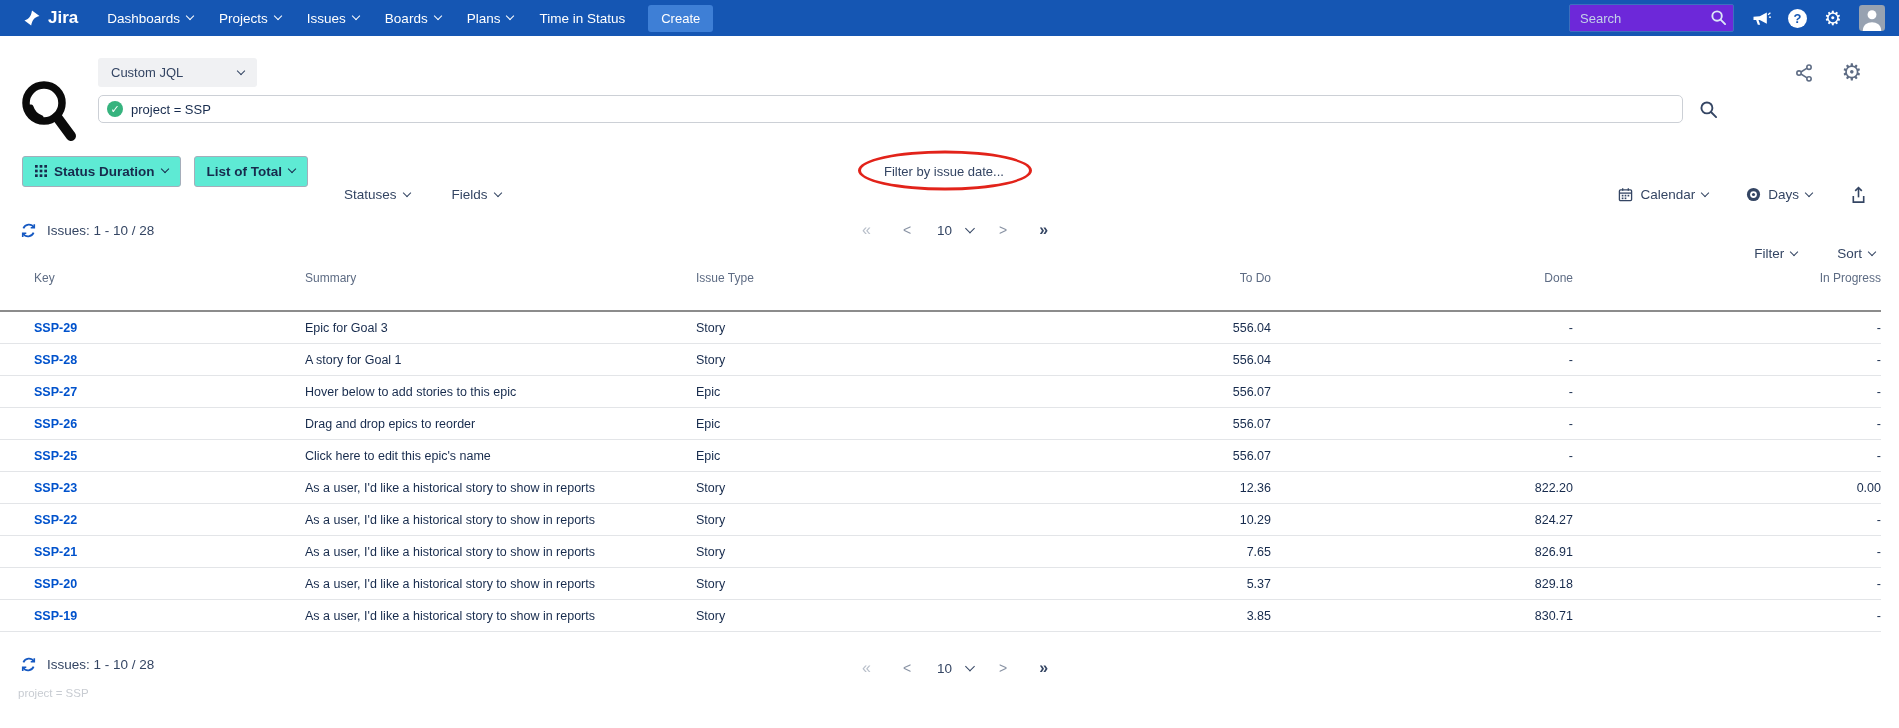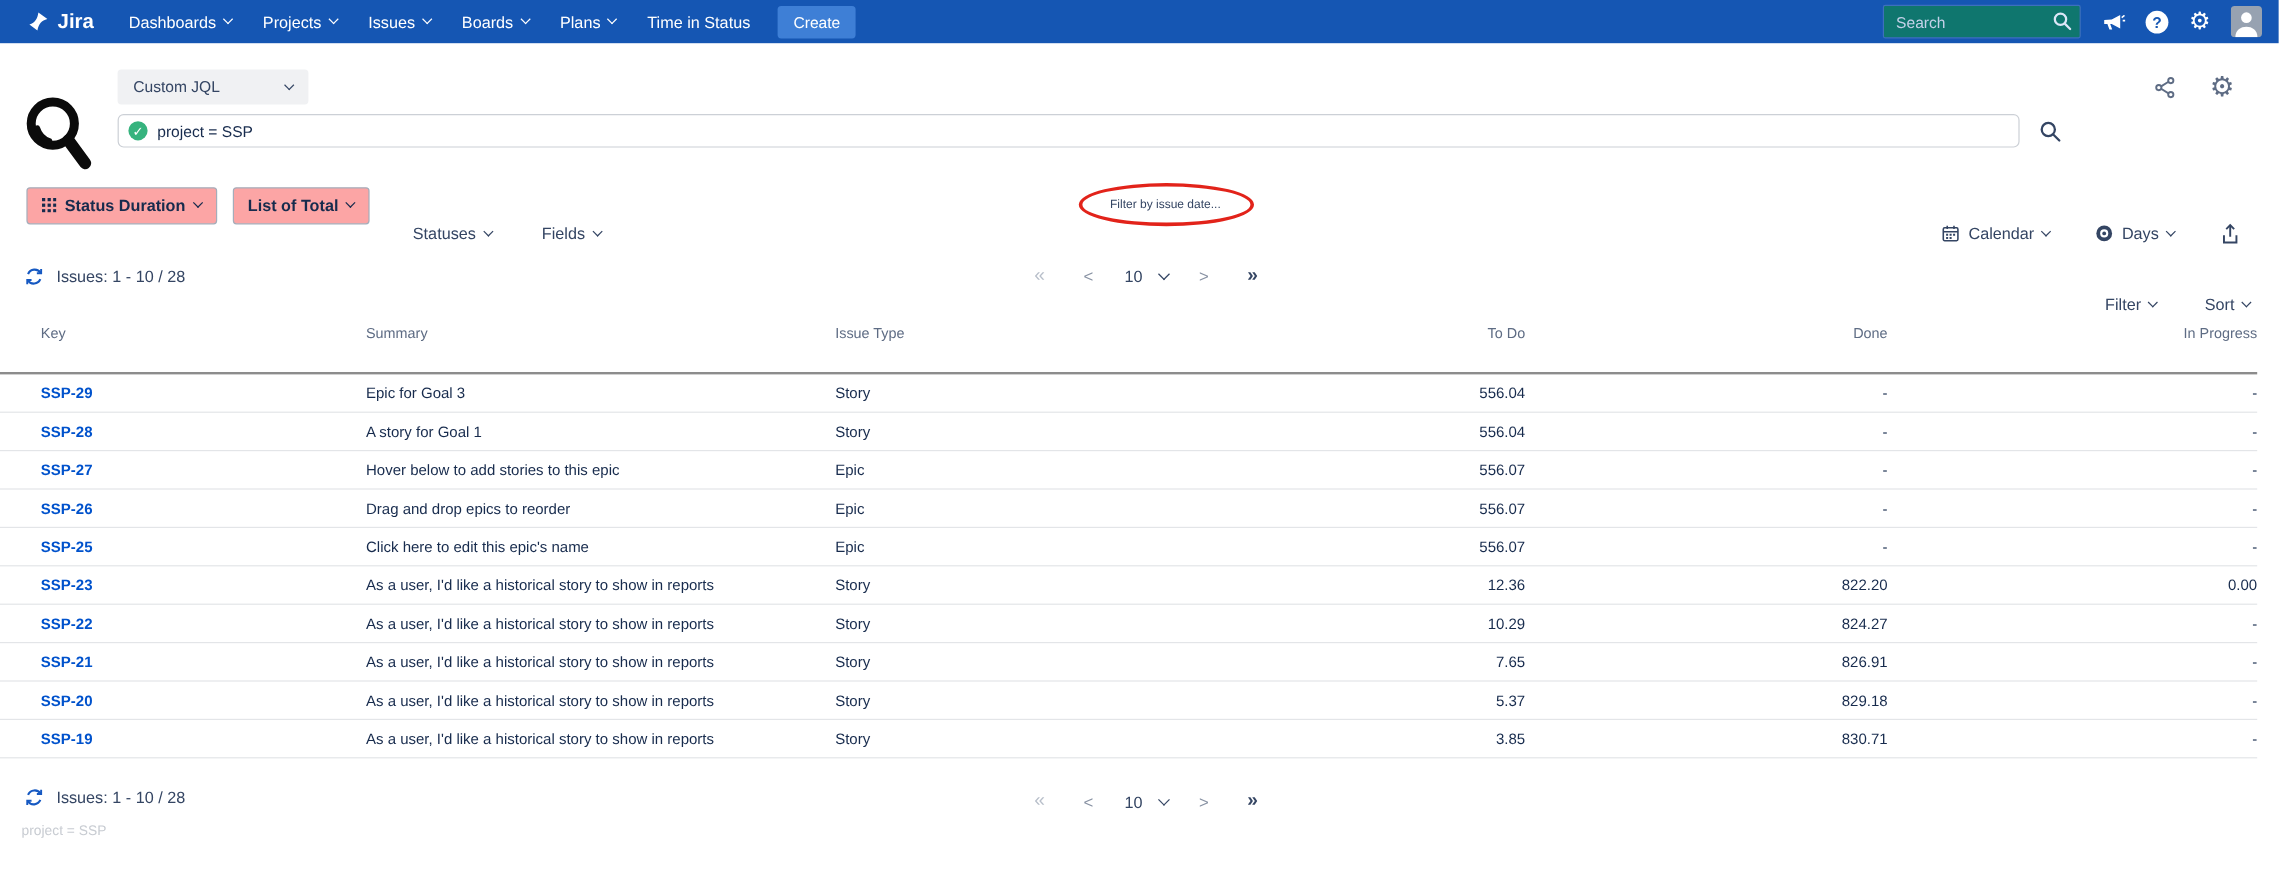--- a/index.html
+++ b/index.html
@@ -18,21 +18,21 @@
 
   
   .nav{height:36px;background:var(--nav-bg);display:flex;align-items:center;color:#fff;padding:0 14px 0 22px;}
   .brand{display:flex;align-items:center;gap:6px;font-size:17px;font-weight:bold;margin-right:16px;}
   .nav-items{display:flex;align-items:center;height:100%;}
   .nav-item{display:flex;align-items:center;padding:0 13px;font-size:13.5px;height:100%;cursor:pointer;white-space:nowrap;}
   .create-btn{background:#3E7FD6;color:#fff;border:none;border-radius:3px;font-size:13px;
     padding:6px 13px;margin-left:10px;cursor:pointer;font-family:inherit;}
   .nav-right{margin-left:auto;display:flex;align-items:center;gap:17px;}
   .nav-search{position:relative;width:165px;}
-  .nav-search input{width:100%;height:28px;background:#0f766e;border:1px solid #3D6FBE;border-radius:2px;
+  .nav-search input{width:100%;height:28px;background:#6d28d9;border:1px solid #3D6FBE;border-radius:2px;
     color:#E8F0FE;font-size:13px;padding:0 27px 0 10px;font-family:inherit;outline:none;}
   .nav-search input::placeholder{color:#C3D1E8;}
   .nav-search .mag{position:absolute;right:7px;top:5px;}
   .q-icon{width:19px;height:19px;border-radius:50%;background:#fff;color:var(--nav-bg);
     font-weight:bold;font-size:13px;display:flex;align-items:center;justify-content:center;cursor:pointer;}
   .gear-glyph{font-size:20px;line-height:1;cursor:pointer;}
   .chev{display:inline-block;width:6px;height:6px;border-right:1.7px solid currentColor;
     border-bottom:1.7px solid currentColor;transform:rotate(45deg);margin-left:7px;position:relative;top:-2px;}
 
   
@@ -46,25 +46,25 @@
   .qrow2{display:flex;align-items:center;margin-top:8px;}
   .jql-box{position:relative;width:1585px;height:28px;border:1px solid #CCD0D6;border-radius:5px;background:#fff;
     display:flex;align-items:center;padding-left:8px;}
   .jql-box input{border:none;outline:none;flex:1;font-size:13px;color:var(--navy);font-family:inherit;margin-left:8px;background:transparent;}
   .check-circle{width:16px;height:16px;border-radius:50%;background:var(--green);color:#fff;font-size:11px;
     display:flex;align-items:center;justify-content:center;flex:0 0 auto;}
   .jql-search{margin-left:16px;cursor:pointer;display:flex;}
 
   
   .toolbar{position:relative;display:flex;align-items:center;margin-top:32px;padding:0 32px 0 22px;height:32px;}
-  .tbtn{display:flex;align-items:center;background:#fca5a5;border:1px solid #A5ADBA;border-radius:3px;
+  .tbtn{display:flex;align-items:center;background:#5eead4;border:1px solid #A5ADBA;border-radius:3px;
     height:31px;padding:0 12px;font-size:13.5px;font-weight:bold;color:var(--navy);cursor:pointer;font-family:inherit;}
   .tbtn + .tbtn{margin-left:13px;}
   .tplain{display:flex;align-items:center;font-size:13.5px;color:var(--mid);cursor:pointer;margin-top:47px;}
-  .date-filter{position:absolute;left:925px;top:50%;transform:translateY(-50%);font-size:10px;color:var(--mid);cursor:pointer;}
+  .date-filter{position:absolute;left:884px;top:50%;transform:translateY(-50%);font-size:13px;color:var(--mid);cursor:pointer;}
   .annot{position:absolute;left:-26px;right:-28px;top:-13px;bottom:-12px;border:3.5px solid var(--red);
     border-radius:50%;pointer-events:none;}
   .tright{margin-left:auto;display:flex;align-items:center;color:var(--mid);}
   .tright .tplain{margin-left:38px;}
   .icon-gap{margin-right:7px;display:flex;}
 
   
   .issues-bar{position:relative;display:flex;align-items:center;margin-top:32px;padding:0 24px 0 20px;height:22px;}
   .issues-label{display:flex;align-items:center;gap:10px;font-size:13.5px;color:var(--mid);}
   .pager{position:absolute;left:50%;top:50%;transform:translate(-47%,-50%);display:flex;align-items:center;font-size:16px;color:var(--mid);}

